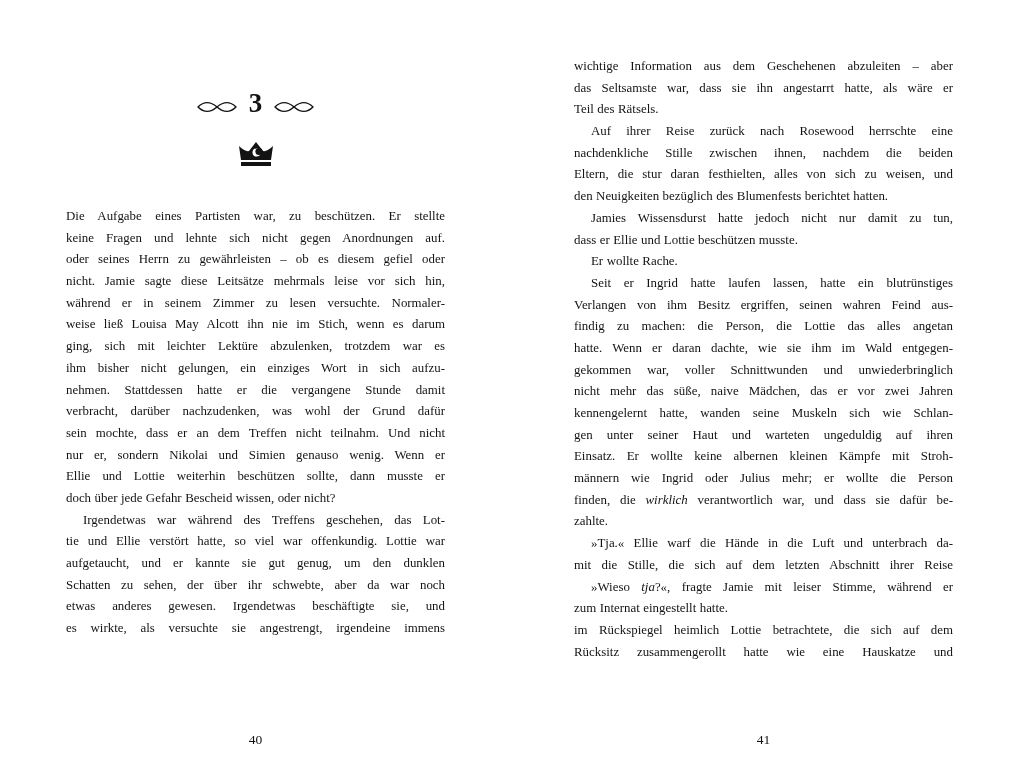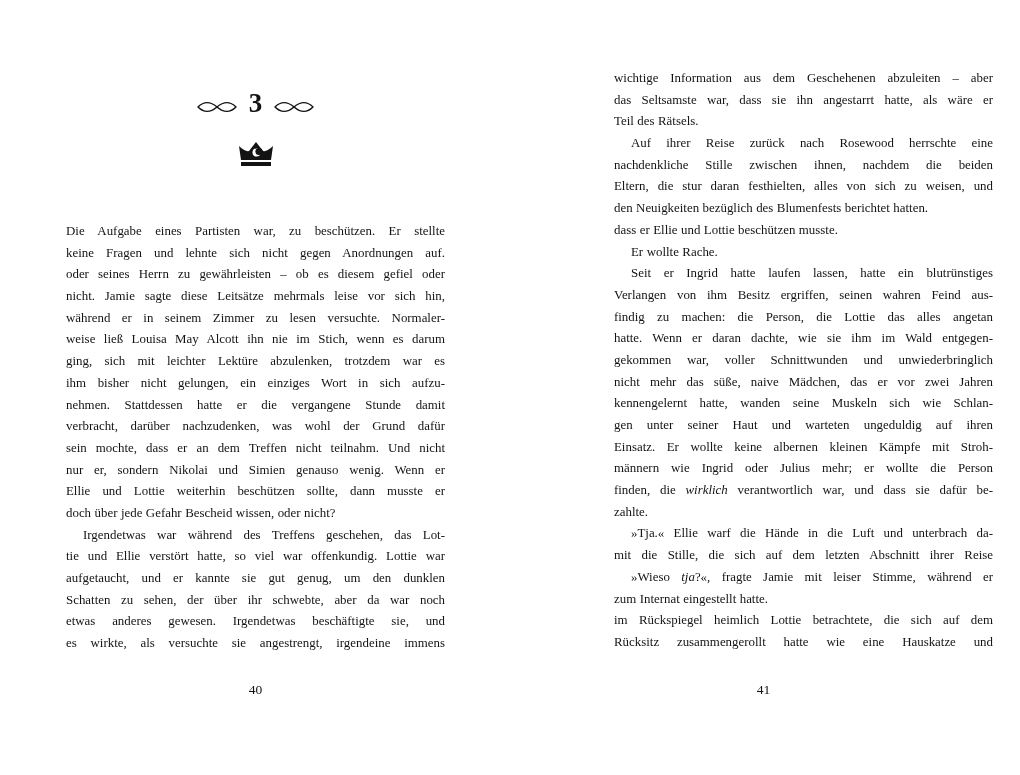--- a/index.html
+++ b/index.html
@@ -37,35 +37,35 @@
     left: 66px;
     top: 140px;
     width: 379px;
     text-align: center;
   }
   .text-block {
     position: absolute;
     width: 379px;
     font-size: 12.9px;
   }
-  #text-page-0 { left: 66px; top: 221px; }
-  #text-page-1 { left: 574px; top: 68px; margin-left: 40px; }
+  #text-page-0 { left: 66px; top: 206px; }
+  #text-page-1 { left: 574px; top: 56px; }
   .line {
     height: 21.7px;
     line-height: 21.7px;
     text-align: justify;
     text-align-last: justify;
     overflow: hidden;
     word-spacing: 0.02em;
   }
   .line.indent { text-indent: 17px; }
   .line.last { text-align-last: left; }
   .page-number {
     position: absolute;
-    top: 682px;
+    top: 732px;
     width: 379px;
     text-align: center;
     font-size: 13.5px;
   }
   #page-number-0 { left: 66px; }
   #page-number-1 { left: 574px; }
   .flourish svg, .crown-wrap svg { display: inline-block; vertical-align: middle; }
 </style>
 </head>
 <body>
@@ -119,20 +119,21 @@
     </div>
 
   <div class="text-block" id="text-page-1">
       <div class="line">wichtige Information aus dem Geschehenen abzuleiten – aber</div>
       <div class="line">das Seltsamste war, dass sie ihn angestarrt hatte, als wäre er</div>
       <div class="line last">Teil des Rätsels.</div>
       <div class="line indent">Auf ihrer Reise zurück nach Rosewood herrschte eine</div>
       <div class="line">nachdenkliche Stille zwischen ihnen, nachdem die beiden</div>
       <div class="line">Eltern, die stur daran festhielten, alles von sich zu weisen, und</div>
       <div class="line last">den Neuigkeiten bezüglich des Blumenfests berichtet hatten.</div>
+      <div class="line indent">Jamies Wissensdurst hatte jedoch nicht nur damit zu tun,</div>
       <div class="line last">dass er Ellie und Lottie beschützen musste.</div>
       <div class="line indent last">Er wollte Rache.</div>
       <div class="line indent">Seit er Ingrid hatte laufen lassen, hatte ein blutrünstiges</div>
       <div class="line">Verlangen von ihm Besitz ergriffen, seinen wahren Feind aus-</div>
       <div class="line">findig zu machen: die Person, die Lottie das alles angetan</div>
       <div class="line">hatte. Wenn er daran dachte, wie sie ihm im Wald entgegen-</div>
       <div class="line">gekommen war, voller Schnittwunden und unwiederbringlich</div>
       <div class="line">nicht mehr das süße, naive Mädchen, das er vor zwei Jahren</div>
       <div class="line">kennengelernt hatte, wanden seine Muskeln sich wie Schlan-</div>
       <div class="line">gen unter seiner Haut und warteten ungeduldig auf ihren</div>

